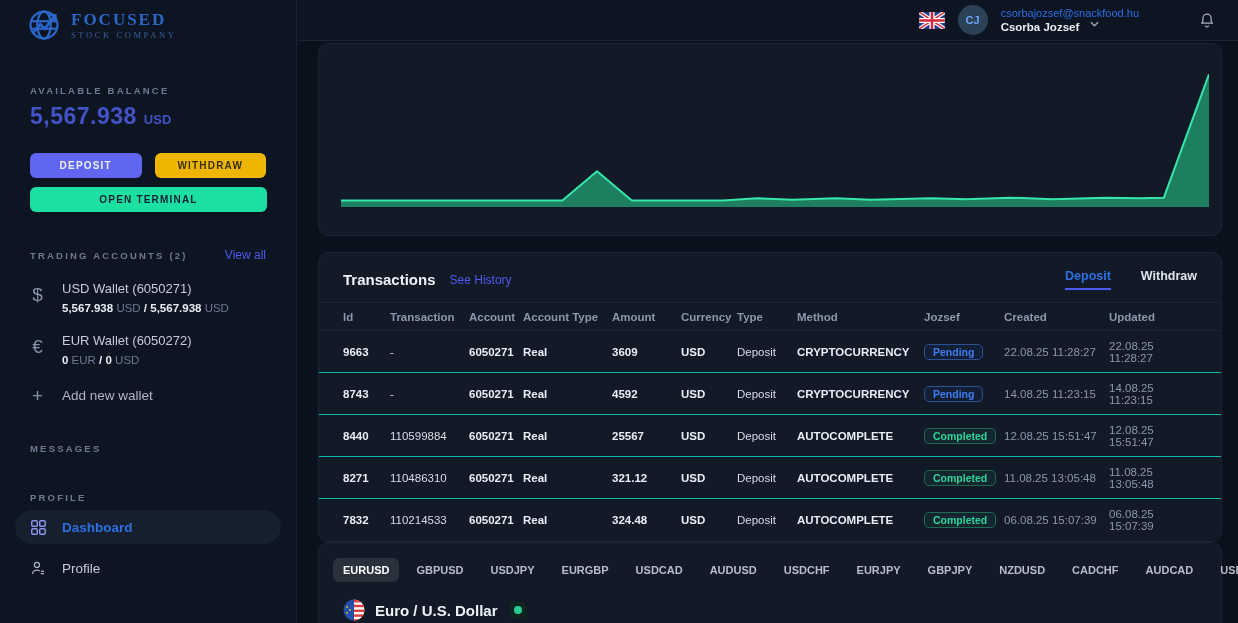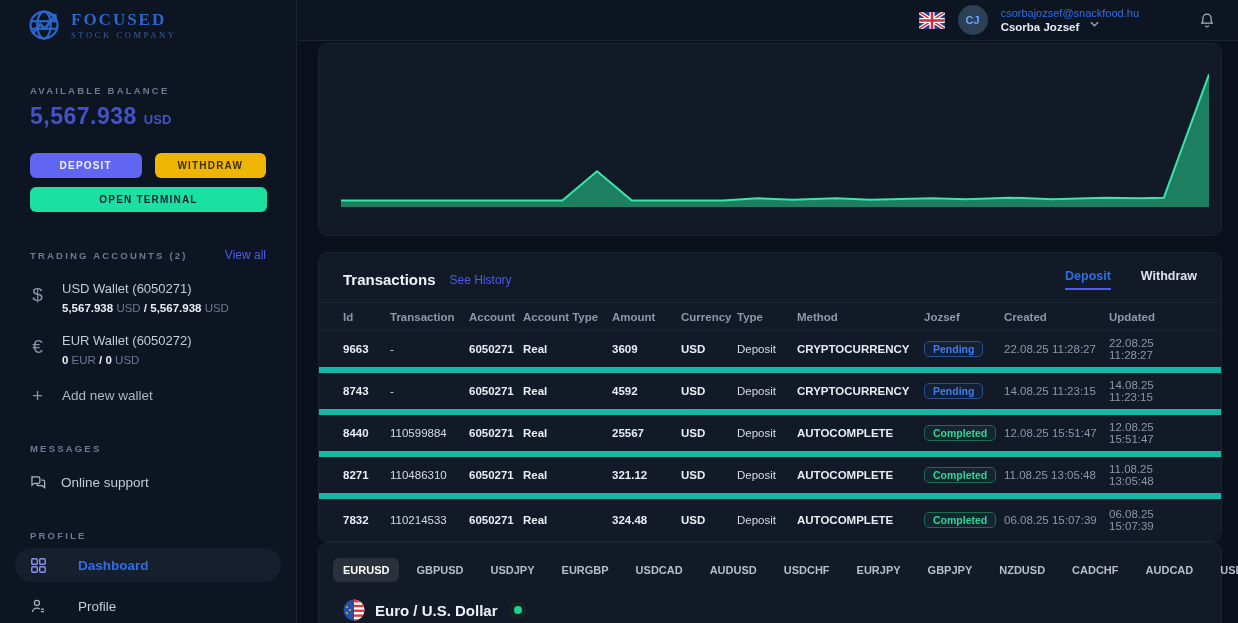--- a/index.html
+++ b/index.html
@@ -49,21 +49,21 @@
   .wallet-title{ font-size:13px; color:#c3cbd9;}
   .wallet-sub{ font-size:11.5px; margin-top:6px; color:#6f7a92;}
   .wallet-sub b{ color:#e8edf5; }
   .add-wallet{ display:flex; gap:17px; margin:22px 30px 0; align-items:center; font-size:13.5px;
     color:#aeb6c4; cursor:pointer;}
   .plus-glyph{ font-size:19px; color:#8791a6; width:15px; text-align:center; line-height:14px;}
   .messages-label{ margin:40px 30px 0;}
   .support-row{ display:flex; gap:14px; margin:19px 28px 0; align-items:center; font-size:13.5px;
     color:#c3cbd9; cursor:pointer;}
   .profile-label{ margin:38px 30px 0;}
-  .nav-item{ display:flex; gap:30px; align-items:center; height:34px; margin:7px 15px 0;
+  .nav-item{ display:flex; gap:14px; align-items:center; height:34px; margin:7px 15px 0;
     padding:0 14px; border-radius:17px; font-size:13.5px; color:#c3cbd9; cursor:pointer;}
   .nav-item.active{ background:#151f2e; color:var(--accent-blue); font-weight:bold;}
   .nav-icon{ width:19px; height:19px; flex:0 0 19px;}
   
   .topbar{
     position:absolute; left:298px; right:0; top:0; height:41px; background:#0d1522;
     border-bottom:1px solid var(--panel-border); display:flex; align-items:center;
     padding:0 22px; z-index:2;
   }
   .topbar-right{ margin-left:auto; display:flex; align-items:center; gap:13px;}
@@ -85,21 +85,21 @@
   .tx-head{ display:flex; align-items:center; padding:16px 24px 12px;}
   .tx-title{ font-size:15px; font-weight:bold; color:#eef2f8;}
   .see-history{ font-size:12px; color:var(--link-indigo); margin-left:14px; cursor:pointer;}
   .tx-tabs{ margin-left:auto; display:flex; gap:30px; font-size:12.5px; font-weight:bold;}
   .tx-tab{ color:#dde3ec; cursor:pointer; padding-bottom:5px; border-bottom:2px solid transparent;}
   .tx-tab.active{ color:var(--accent-blue); border-bottom-color:var(--link-indigo);}
   .tgrid{ display:grid; grid-template-columns:47px 79px 54px 89px 69px 56px 60px 127px 80px 105px 1fr;
     padding:0 24px; align-items:center;}
   .thead{ height:29px; border-top:1px solid var(--panel-border); border-bottom:1px solid var(--panel-border);
     color:#8d97ab; font-size:11.5px; font-weight:bold;}
-  .trow{ height:42px; border-bottom:6px solid #14b8a6; font-size:11.5px;}
+  .trow{ height:42px; border-bottom:1px solid #14b8a6; font-size:11.5px;}
   .trow:last-child{ border-bottom:none;}
   .c-strong{ color:#e8edf5; font-weight:bold;}
   .c-norm{ color:#d6dce6;}
   .c-dim{ color:#8d97ab;}
   .badge{ display:inline-block; padding:1px 8px; border-radius:5px; font-size:10.5px; font-weight:bold;}
   .badge-pending{ color:#3f7df0; border:1px solid #2b5094; background:rgba(47,109,240,.07);}
   .badge-completed{ color:#2bd598; border:1px solid #1f6b52; background:rgba(43,213,152,.07);}
   
   .mkt-panel{ padding:15px 24px 22px; height:120px;}
   .pair-tabs{ display:flex; align-items:center; gap:27px; font-size:11px; font-weight:bold;
@@ -171,27 +171,20 @@
       </div>
     </div>
   </div>
 
   <div class="add-wallet">
     <span class="plus-glyph">+</span>
     <span>Add new wallet</span>
   </div>
 
   <div class="sec-label messages-label">MESSAGES</div>
-  <div class="support-row">
-    <svg class="nav-icon" viewBox="0 0 24 24" fill="none" stroke="#aab3c2" stroke-width="1.6">
-      <path d="M4 5h9a2 2 0 0 1 2 2v4a2 2 0 0 1-2 2H8l-3 2.5V7a2 2 0 0 1 2-2z"></path>
-      <path d="M17 9h2a2 2 0 0 1 2 2v7.5L18 16h-5a2 2 0 0 1-2-2"></path>
-    </svg>
-    <span>Online support</span>
-  </div>
 
   <div class="sec-label profile-label">PROFILE</div>
 
   <div class="nav-item active">
     <svg class="nav-icon" viewBox="0 0 24 24" fill="none" stroke="#8b93ea" stroke-width="1.8">
       <rect x="3.5" y="3.5" width="7" height="7" rx="1.5"></rect>
       <rect x="13.5" y="3.5" width="7" height="7" rx="1.5"></rect>
       <rect x="3.5" y="13.5" width="7" height="7" rx="1.5"></rect>
       <rect x="13.5" y="13.5" width="7" height="7" rx="1.5"></rect>
     </svg>

